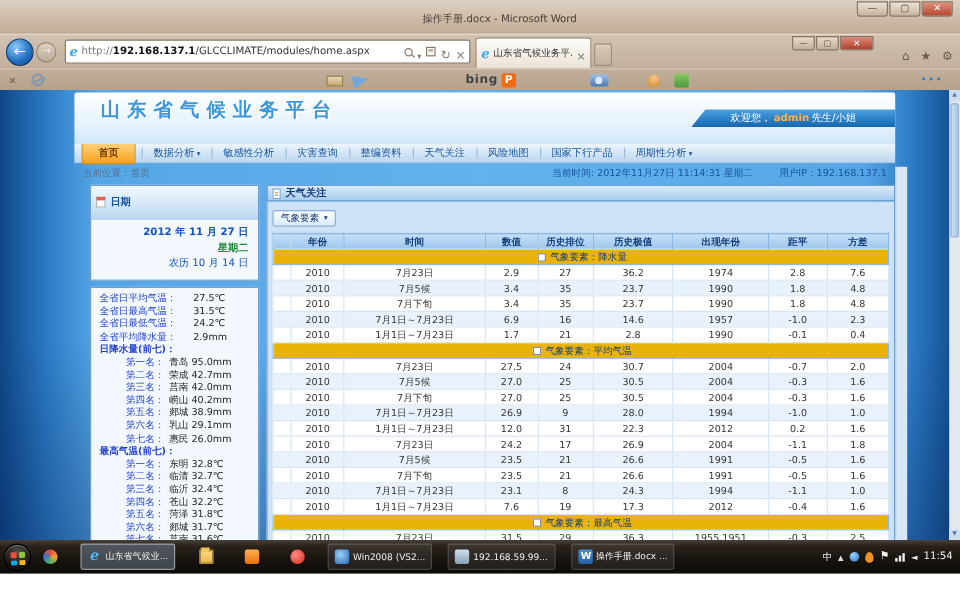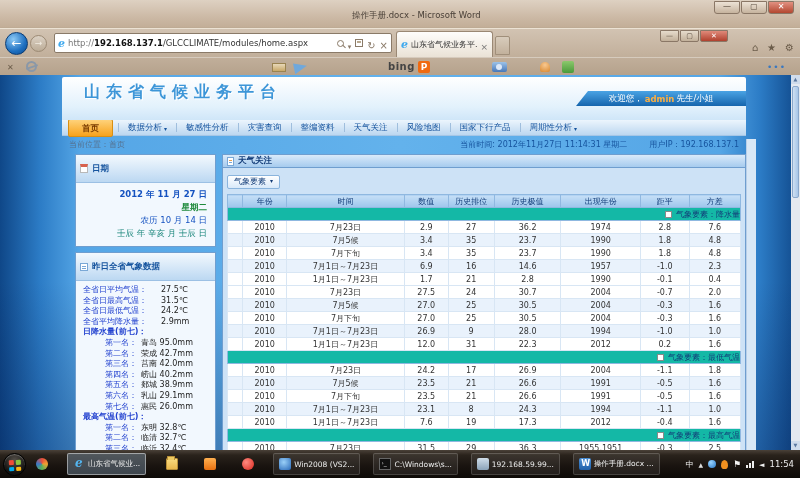--- a/index.html
+++ b/index.html
@@ -114,24 +114,24 @@
 .main-panel-header{height:14px;border:1px solid #6f9ecf;background:linear-gradient(#d9eafa,#a6cbee);
  display:flex;align-items:center;gap:4px;padding:0 4px;font-size:8.5px;font-weight:bold;color:#123c78}
 .doc-icon{width:7px;height:9px;background:#fff;border:1px solid #7aa8d6;position:relative;flex:none}
 .doc-icon::after{content:"";position:absolute;left:1px;top:2px;right:1px;height:1px;background:#e8a050;box-shadow:0 2px 0 #7aa8d6}
 .main-panel-body{border:1px solid #6f9ecf;border-top:none;background:#cde2f6;padding:4px 4px 6px 4px}
 .toolbar{height:19px;display:flex;align-items:center;margin-bottom:3px}
 .btn-elements{height:14px;background:linear-gradient(#ffffff,#d8e9fa);border:1px solid #8ab4dd;border-radius:2px;
  font-size:8px;color:#123c78;display:flex;align-items:flex-start;gap:4px;padding:0 6px}
 .drop-arrow::before{content:"▾";font-size:6px;color:#123c78}
 table{width:100%;border-collapse:collapse;background:#fff;table-layout:fixed;font-size:8px;color:#333}
-th{background:linear-gradient(#c6dff7,#9dc6ec);color:#123c78;font-weight:normal;height:13px;border:1px solid #8fb8e0;overflow:hidden;white-space:nowrap}
+th{background:linear-gradient(#c6dff7,#9dc6ec);color:#123c78;font-weight:bold;height:13px;border:1px solid #8fb8e0;overflow:hidden;white-space:nowrap}
 td{height:13px;border:1px solid #d8e6f4;text-align:center;overflow:hidden;white-space:nowrap}
 tr.alt td{background:#e9f2fc}
-tr.group td{background:#14b8a6;border-color:#8fb8e0;text-align:right;color:#123c78}
+tr.group td{background:#eab308;border-color:#8fb8e0;text-align:center;color:#123c78}
 .checkbox{display:inline-block;width:7px;height:7px;background:#fff;border:1px solid #8a8a8a;margin:0 4px 0 2px;vertical-align:-1px}
 .right-strip{position:absolute;left:746px;top:64px;width:10px;height:311px;background:#d9e8f6;border-left:1px solid #b8cfe8}
 .ie-scrollbar{position:absolute;right:0;top:0;width:9px;height:375px;background:#e4e9f0}
 .sb-arrow{height:9px;background:#cfdcec;color:#5a78a0;font-size:5px;text-align:center;line-height:9px}
 .sb-thumb{position:absolute;left:1px;top:11px;width:7px;height:112px;background:linear-gradient(90deg,#cfe0f2,#a8c6e8);border:1px solid #8aa8cc;border-radius:2px}
 .sb-bottom{position:absolute;bottom:0;left:0;width:9px}
 
 
 .taskbar{position:absolute;left:0;top:450px;width:800px;height:28px;z-index:50;
  background:linear-gradient(#47)} 
@@ -293,28 +293,23 @@
       <div class="sidebar">
         <div class="panel">
           <div class="panel-header">
             <span class="cal-icon"></span>
             <span>日期</span>
           </div>
           <div class="date-body">
             <div class="date-greg">2012 年 11 月 27 日</div>
             <div class="date-week">星期二</div>
             <div class="date-lunar">农历 10 月 14 日</div>
-            <div class="date-ganzhi">壬辰 年 辛亥 月 壬辰 日</div>
           </div>
         </div>
         <div class="panel">
-          <div class="panel-header">
-            <span class="grid-icon"></span>
-            <span>昨日全省气象数据</span>
-          </div>
           <div class="weather-body">
               <div class="stat-row">
                 <span class="stat-label">全省日平均气温：</span>
                 <span class="stat-value">27.5℃</span>
               </div>
               <div class="stat-row">
                 <span class="stat-label">全省日最高气温：</span>
                 <span class="stat-value">31.5℃</span>
               </div>
               <div class="stat-row">
@@ -475,20 +470,23 @@
                   <td></td>
                   <td>2010</td>
                   <td>1月1日～7月23日</td>
                   <td>1.7</td>
                   <td>21</td>
                   <td>2.8</td>
                   <td>1990</td>
                   <td>-0.1</td>
                   <td>0.4</td>
                 </tr>
+                <tr class="group">
+                  <td colspan="9"><span class="checkbox"></span><span>气象要素：平均气温</span></td>
+                </tr>
                 <tr>
                   <td></td>
                   <td>2010</td>
                   <td>7月23日</td>
                   <td>27.5</td>
                   <td>24</td>
                   <td>30.7</td>
                   <td>2004</td>
                   <td>-0.7</td>
                   <td>2.0</td>
@@ -529,23 +527,20 @@
                 <tr>
                   <td></td>
                   <td>2010</td>
                   <td>1月1日～7月23日</td>
                   <td>12.0</td>
                   <td>31</td>
                   <td>22.3</td>
                   <td>2012</td>
                   <td>0.2</td>
                   <td>1.6</td>
-                </tr>
-                <tr class="group">
-                  <td colspan="9"><span class="checkbox"></span><span>气象要素：最低气温</span></td>
                 </tr>
                 <tr>
                   <td></td>
                   <td>2010</td>
                   <td>7月23日</td>
                   <td>24.2</td>
                   <td>17</td>
                   <td>26.9</td>
                   <td>2004</td>
                   <td>-1.1</td>
@@ -645,24 +640,20 @@
       </div>
       <div class="tb-icon">
         <span class="ic app-orange-icon"></span>
       </div>
       <div class="tb-icon">
         <span class="ic app-red-icon"></span>
       </div>
       <div class="tb-win">
         <span class="ic app-blue-icon"></span>
         <span class="tb-label">Win2008 (VS2...</span>
-      </div>
-      <div class="tb-win">
-        <span class="ic cmd-icon"></span>
-        <span class="tb-label">C:\Windows\s...</span>
       </div>
       <div class="tb-win">
         <span class="ic rdp-icon"></span>
         <span class="tb-label">192.168.59.99...</span>
       </div>
       <div class="tb-win">
         <span class="ic word-icon"></span>
         <span class="tb-label">操作手册.docx ...</span>
       </div>
     </span>

